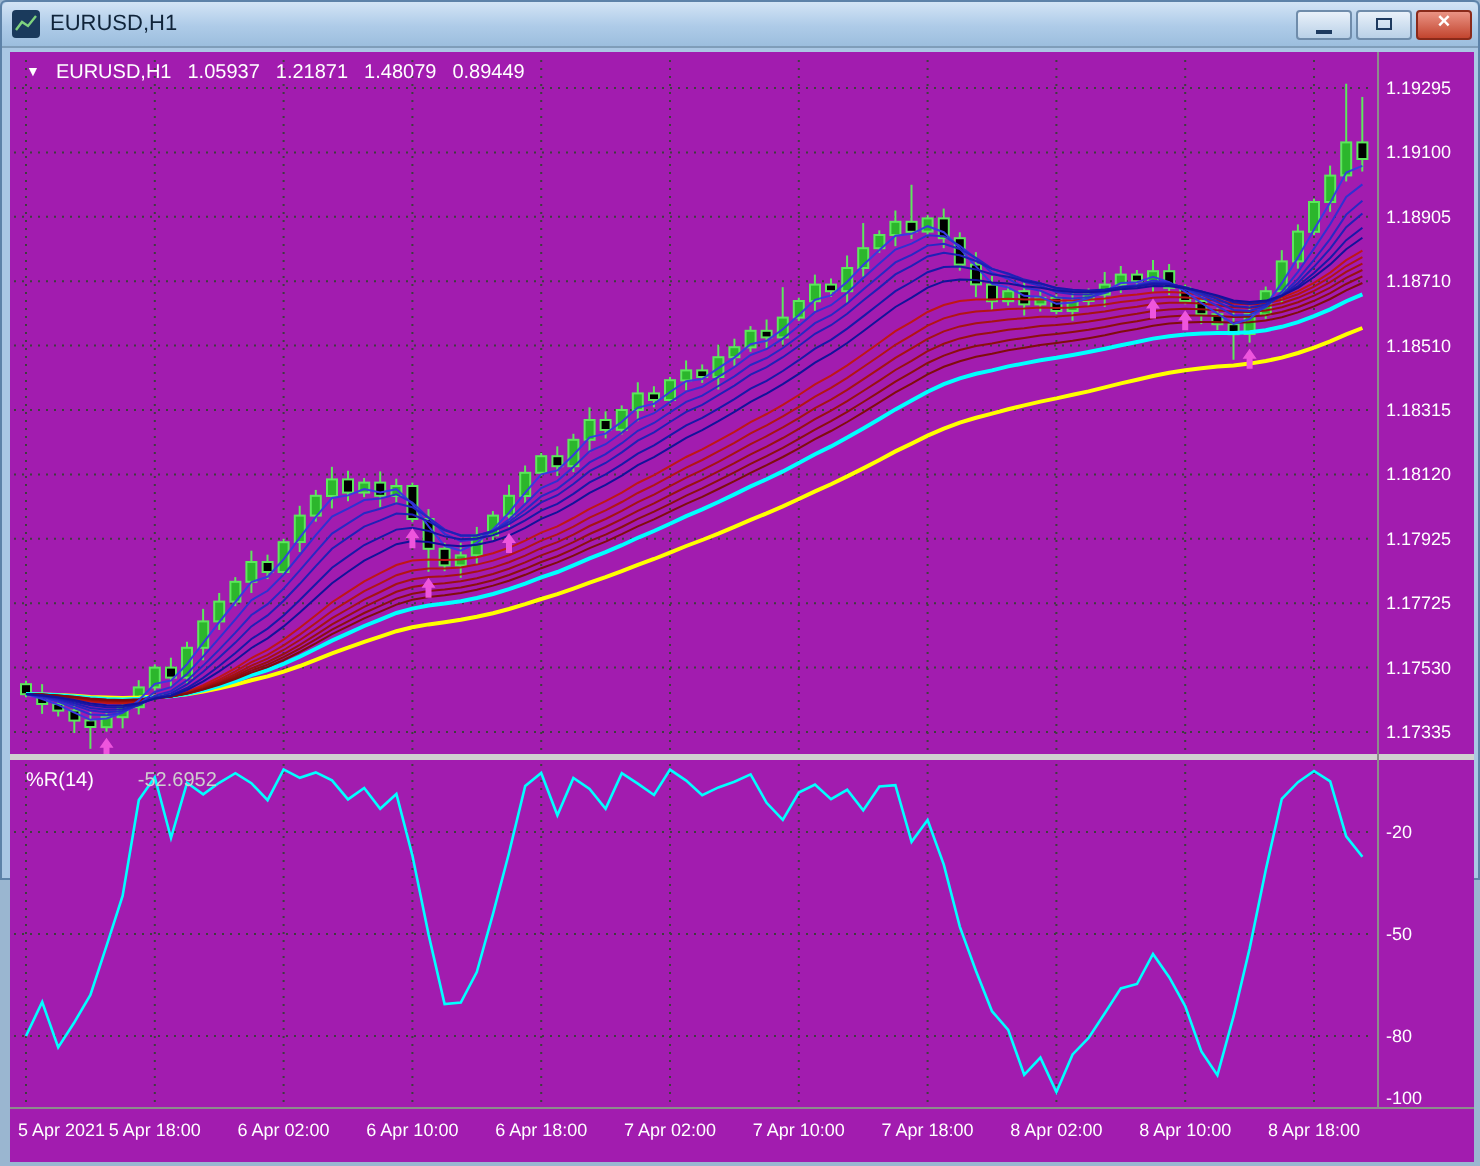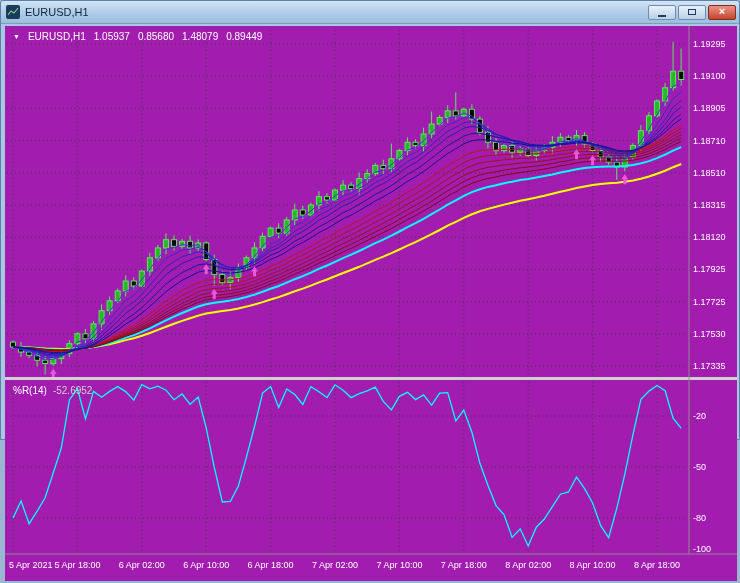--- a/index.html
+++ b/index.html
@@ -17,21 +17,21 @@
   .win-btn.close{background:linear-gradient(#ea9384,#c2452f);border-color:#8a2a1a;}
   .glyph-min{width:8px;height:2px;background:#1e3a5f;margin-top:7px;}
   .glyph-max{width:8px;height:6px;border:1px solid #1e3a5f;box-sizing:border-box;}
   .glyph-close{color:#fff;font-size:11px;font-weight:bold;line-height:1;margin-top:-1px;}
   .client{position:absolute;left:4px;top:25px;width:732px;height:555px;background:#a21caf;}
   #chart-svg{display:block;}
   #chart-svg text{font-family:"Liberation Sans",sans-serif;font-size:9px;fill:#ffffff;}
   .overlay{position:absolute;color:#fff;font-size:10px;display:flex;align-items:center;pointer-events:none;}
   .chart-header{left:8px;top:5px;gap:8px;}
   .chart-header .dd{font-size:7px;pointer-events:auto;cursor:pointer;}
-  .wpr-header{left:8px;top:359px;gap:6px;}
+  .wpr-header{left:8px;top:359px;gap:22px;}
   .wpr-header .wpr-val{color:#cfcfcf;}
 </style>
 </head>
 <body>
 
 <div class="window">
   <div class="titlebar">
     <span style="display:flex;">
       <svg width="14" height="14">
           <rect width="14" height="14" rx="2" fill="#1a3a5c"></rect>
@@ -325,21 +325,21 @@
           <text x="523.2" y="542" text-anchor="middle">8 Apr 02:00</text>
           <text x="587.6" y="542" text-anchor="middle">8 Apr 10:00</text>
           <text x="652" y="542" text-anchor="middle">8 Apr 18:00</text>
         </g>
       </svg>
 
     <div class="overlay chart-header">
       <span class="dd">▼</span>
       <span>EURUSD,H1</span>
       <span>1.05937</span>
-      <span>0.85680</span>
+      <span>1.21871</span>
       <span>1.48079</span>
       <span>0.89449</span>
     </div>
 
     <div class="overlay wpr-header">
       <span>%R(14)</span>
       <span class="wpr-val">-52.6952</span>
     </div>
   </div>
 </div>

